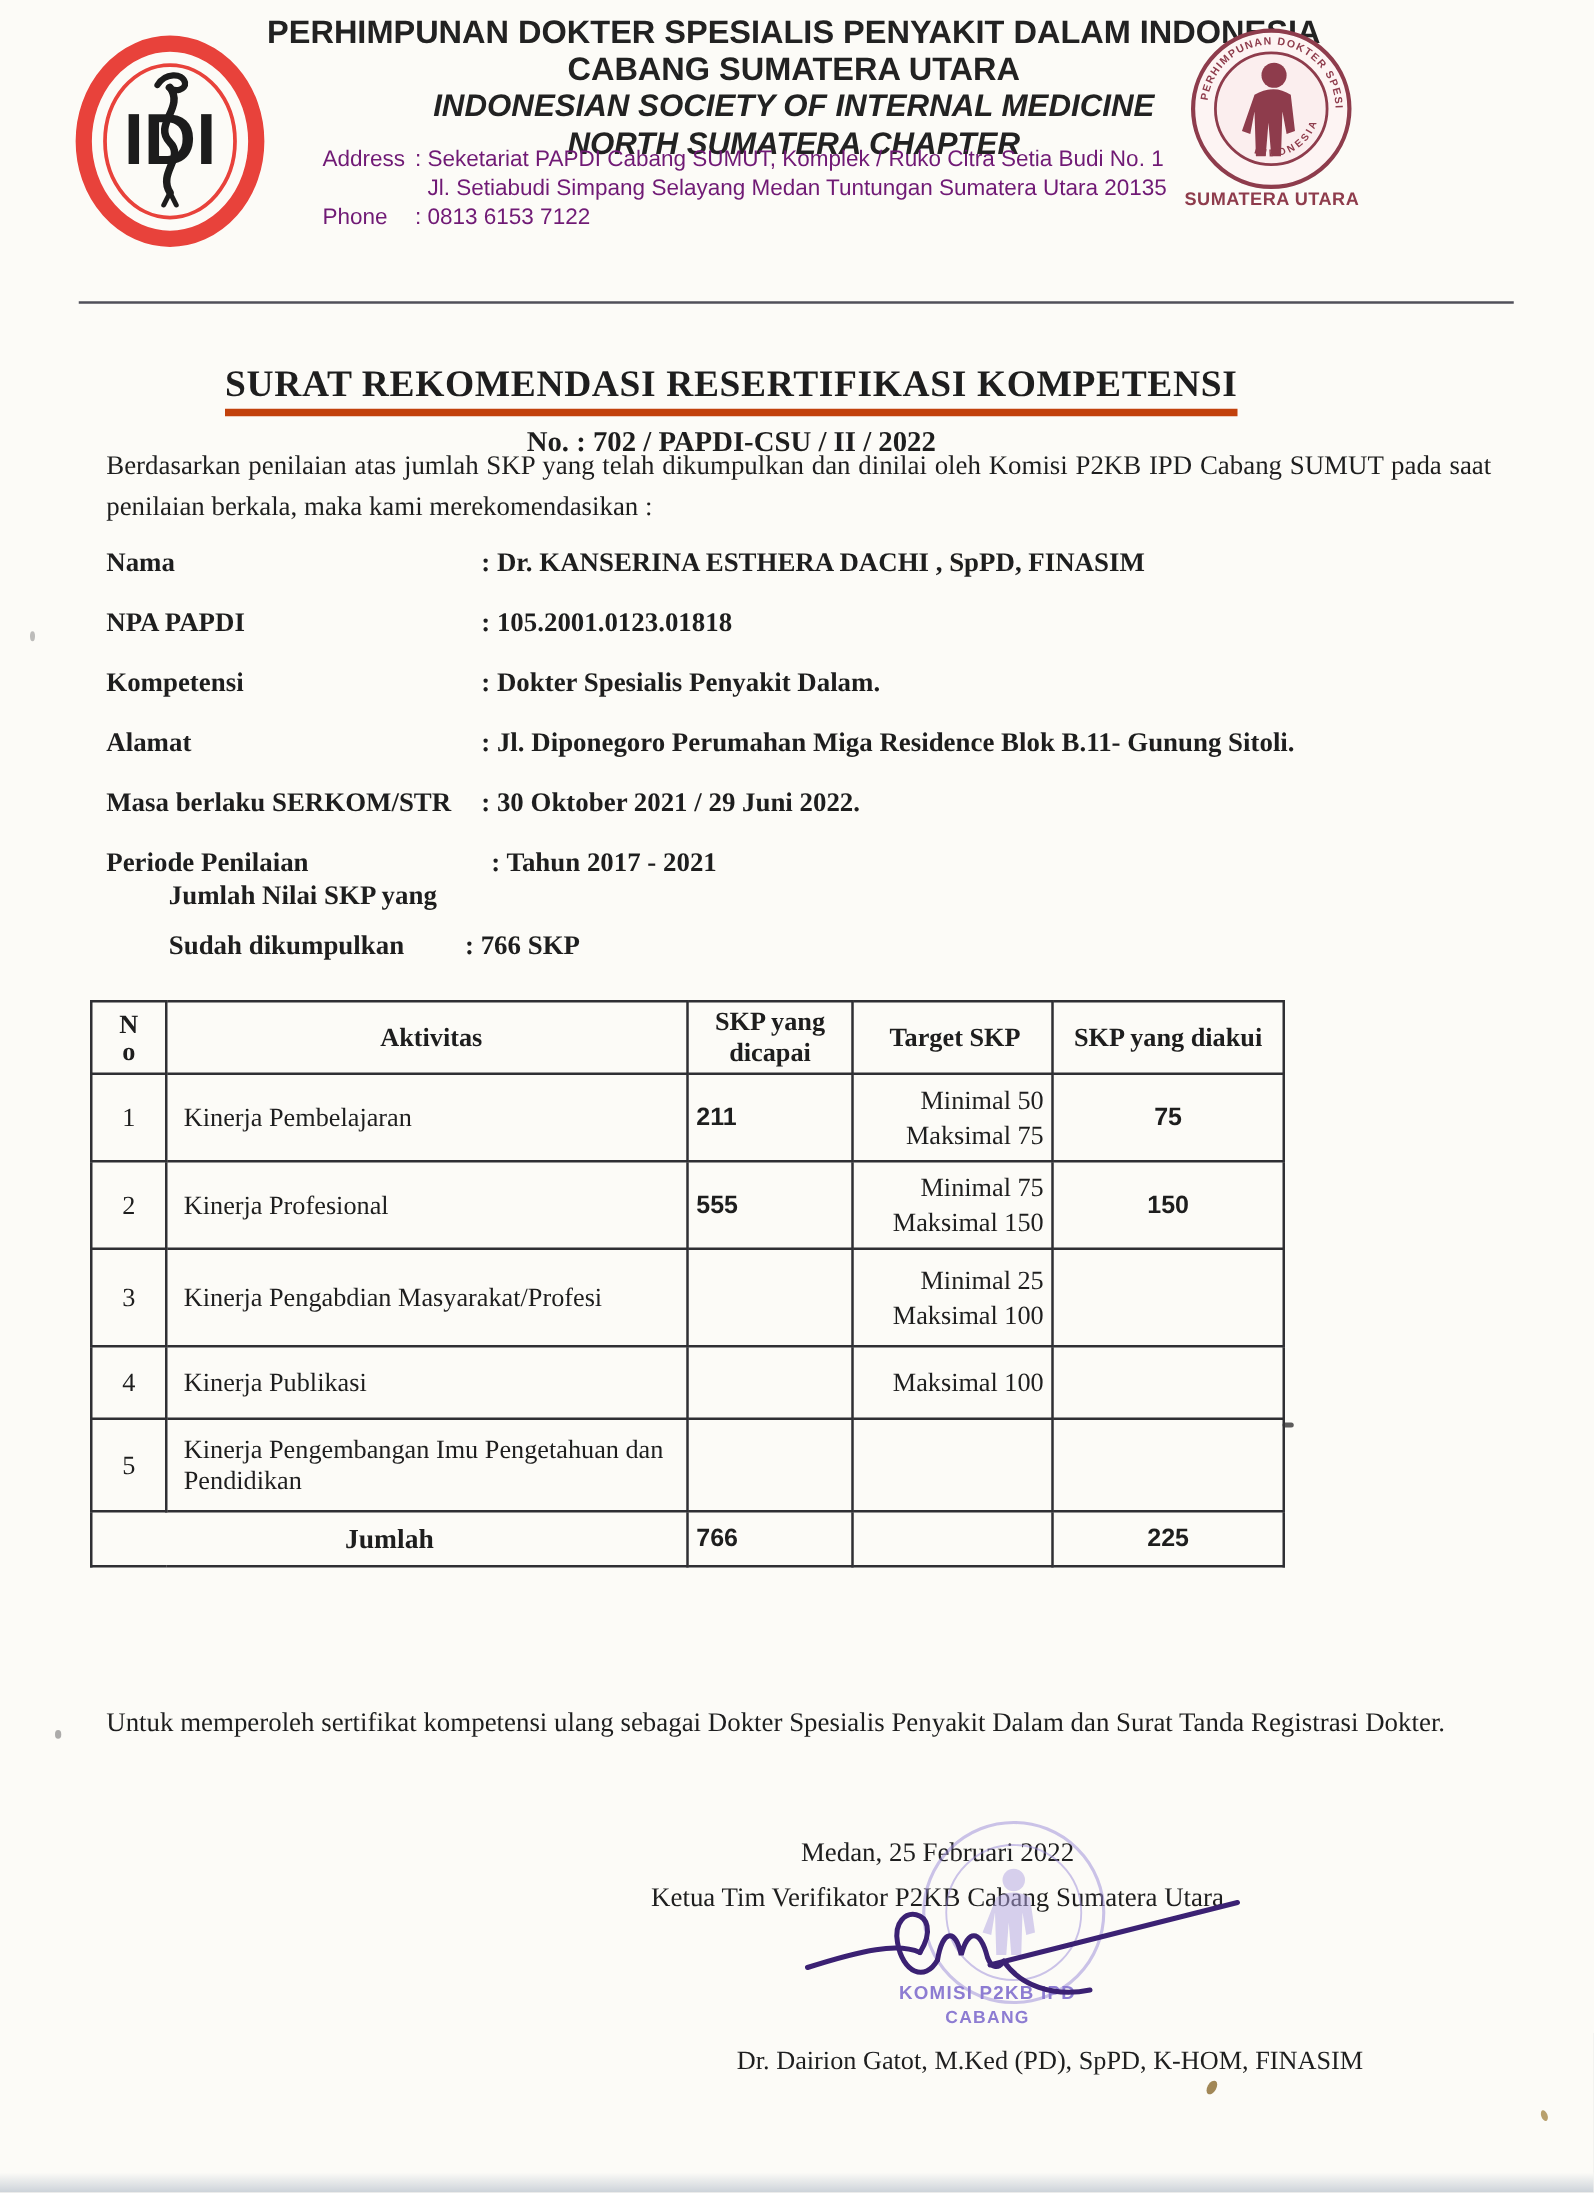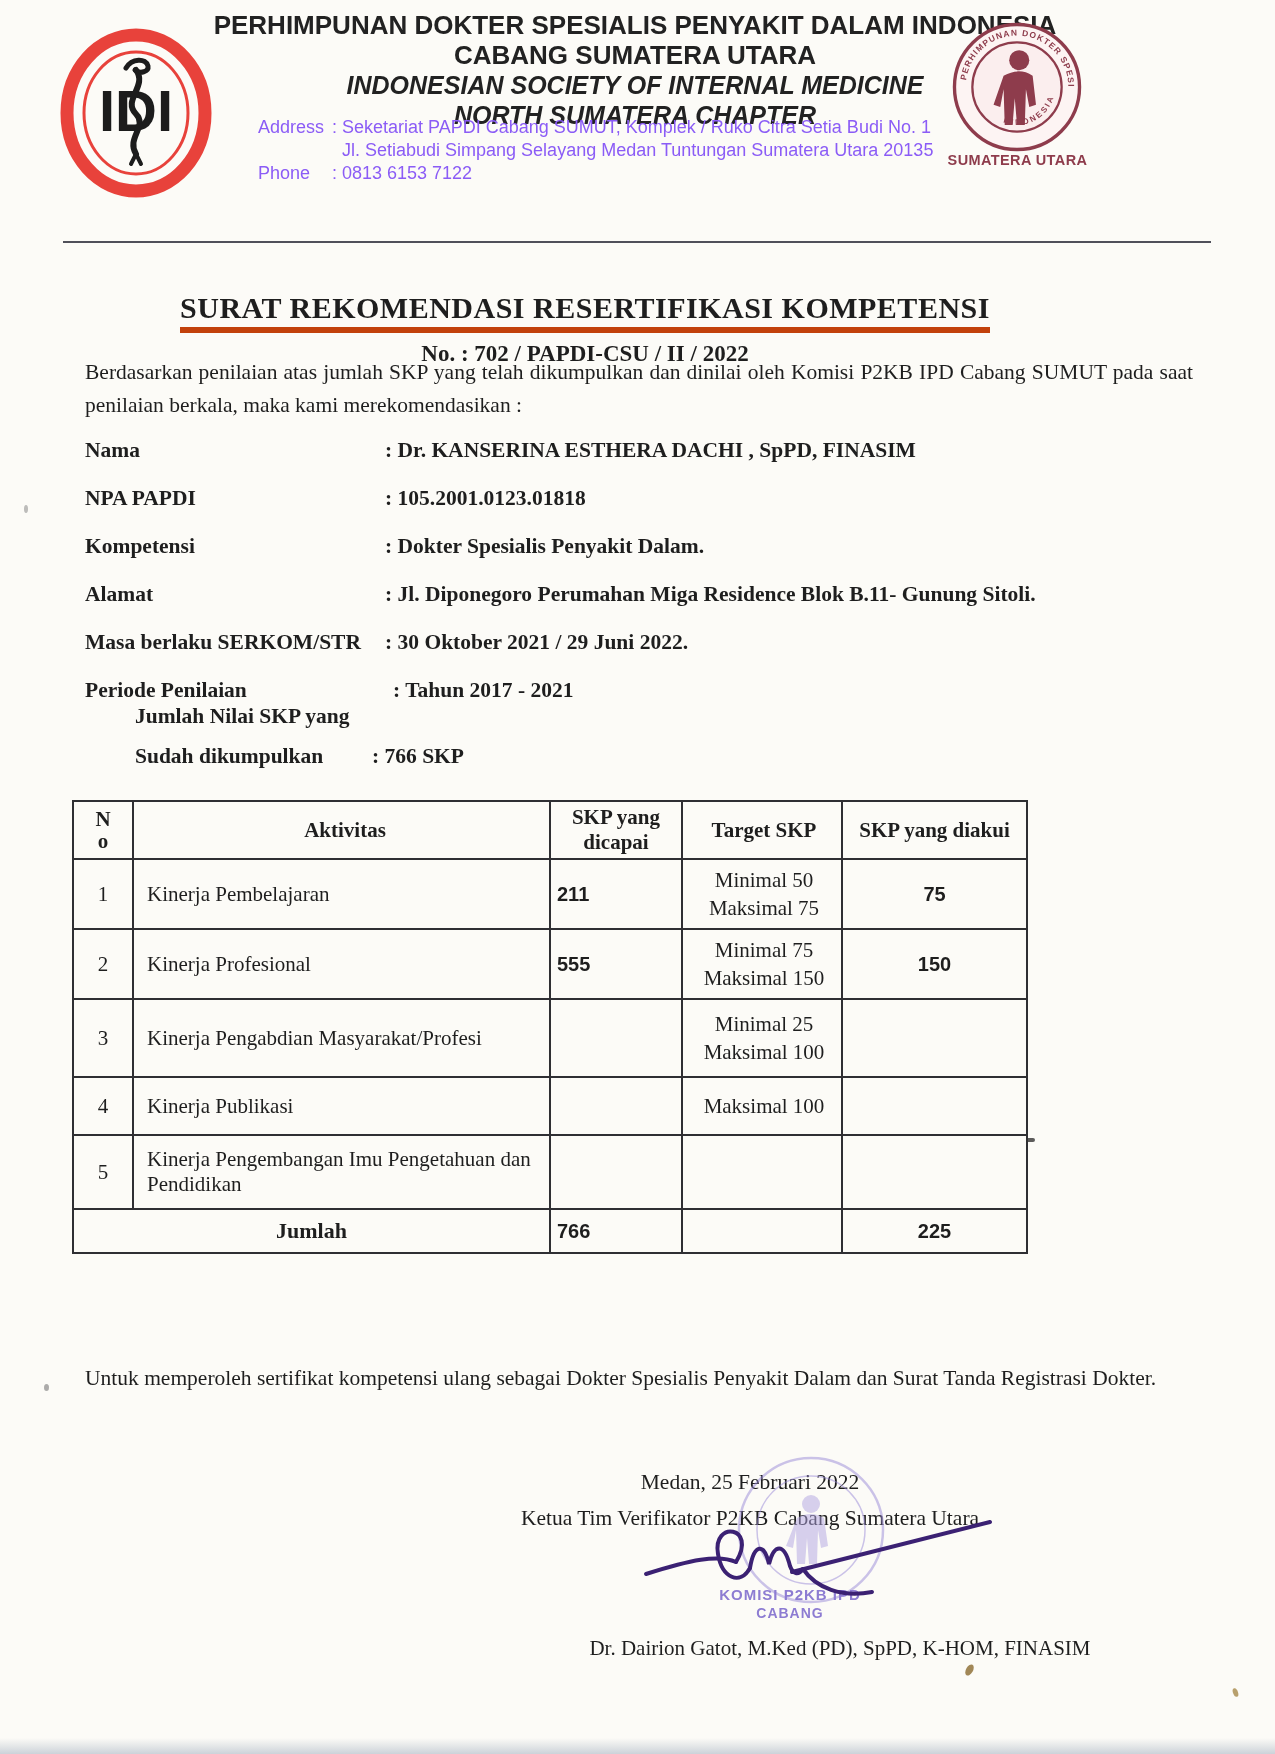--- a/index.html
+++ b/index.html
@@ -12,21 +12,21 @@
 
   
   .idi-logo { position:absolute; left:60px; top:28px; width:152px; height:170px; }
   .org-block { position:absolute; left:195px; top:10px; width:880px; text-align:center;
     font-family:"Liberation Sans", sans-serif; color:#222; line-height:30px; }
   .org-l1 { font-size:26px; font-weight:bold; }
   .org-l2 { font-size:26px; font-weight:bold; }
   .org-l3 { font-size:25px; font-weight:bold; font-style:italic; }
   .org-l4 { font-size:25px; font-weight:bold; font-style:italic; }
   .addr-block { position:absolute; left:258px; top:116px; width:720px;
-    font-family:"Liberation Sans", sans-serif; font-size:18px; color:#8b5cf6; line-height:23px; }
+    font-family:"Liberation Sans", sans-serif; font-size:18px; color:#701a75; line-height:23px; }
   .addr-row { display:flex; }
   .addr-label { width:74px; flex:none; }
   .addr-val { flex:1; }
   .addr-wrap { padding-left:84px; }
   .papdi-seal { position:absolute; left:950px; top:20px; width:134px; height:134px; }
   .seal-caption { position:absolute; left:930px; top:152px; width:175px; text-align:center;
     font-family:"Liberation Sans", sans-serif; font-size:14.5px; font-weight:bold;
     color:var(--seal_maroon); letter-spacing:.4px; }
   .header-rule { position:absolute; left:63px; top:241px; width:1148px;
     border-top:2px solid #50505a; }
@@ -50,21 +50,21 @@
   .skp-sum-label { width:237px; flex:none; }
 
   
   .skp-table { position:absolute; left:72px; top:800px; border-collapse:collapse;
     font-size:21px; table-layout:fixed; }
   .skp-table td, .skp-table th { border:2px solid #2f2f33; padding:2px 6px; vertical-align:middle; }
   .skp-table th { font-size:21px; font-weight:bold; text-align:center; line-height:25px; }
   .c-no    { width:46px;  text-align:center; }
   .c-akt   { width:396px; text-align:left; padding-left:13px !important; }
   .c-dic   { width:118px; text-align:left; }
-  .c-tgt   { width:142px; text-align:center; padding-left:10px !important; line-height:28px; }
+  .c-tgt   { width:142px; text-align:right; padding-left:10px !important; line-height:28px; }
   .c-dak   { width:171px; text-align:center; }
   .num { font-family:"Liberation Sans", sans-serif; font-weight:bold; font-size:20px; }
   .jumlah-label { text-align:center; font-weight:bold; font-size:22px; }
 
   
   .closing { position:absolute; left:85px; top:1352px; width:1110px; font-size:21.5px;
     line-height:53px; text-align:justify; }
   .sig-date { position:absolute; left:540px; top:1470px; width:420px; text-align:center; font-size:21.5px; }
   .sig-role { position:absolute; left:440px; top:1506px; width:620px; text-align:center; font-size:21.5px; }
   .stamp { position:absolute; left:733px; top:1452px; width:156px; height:156px; opacity:.5; }

